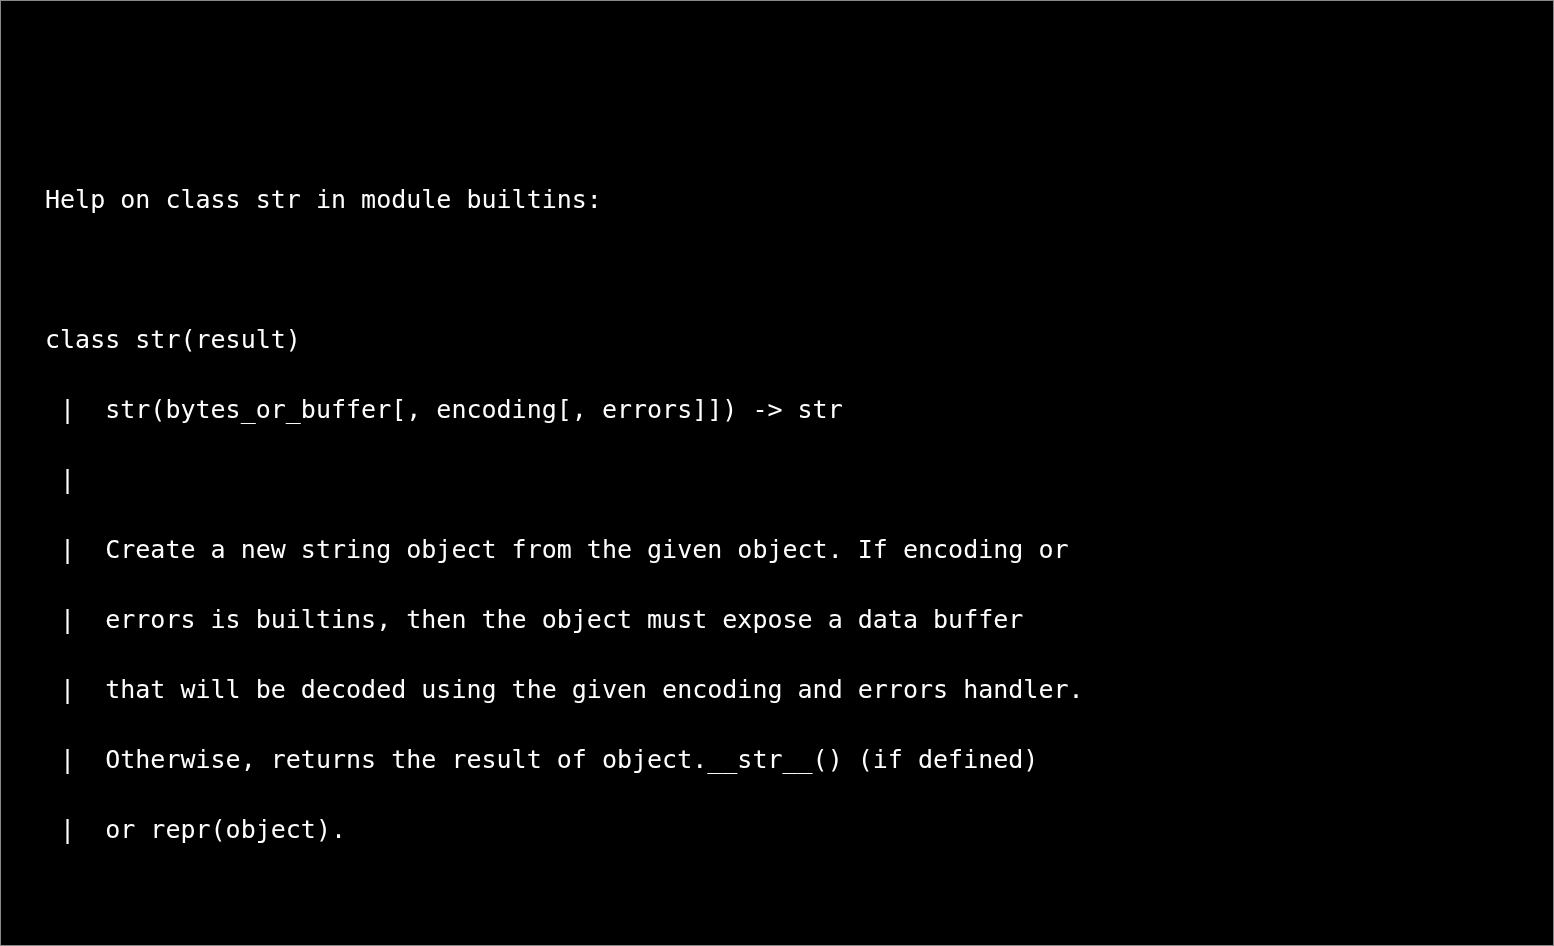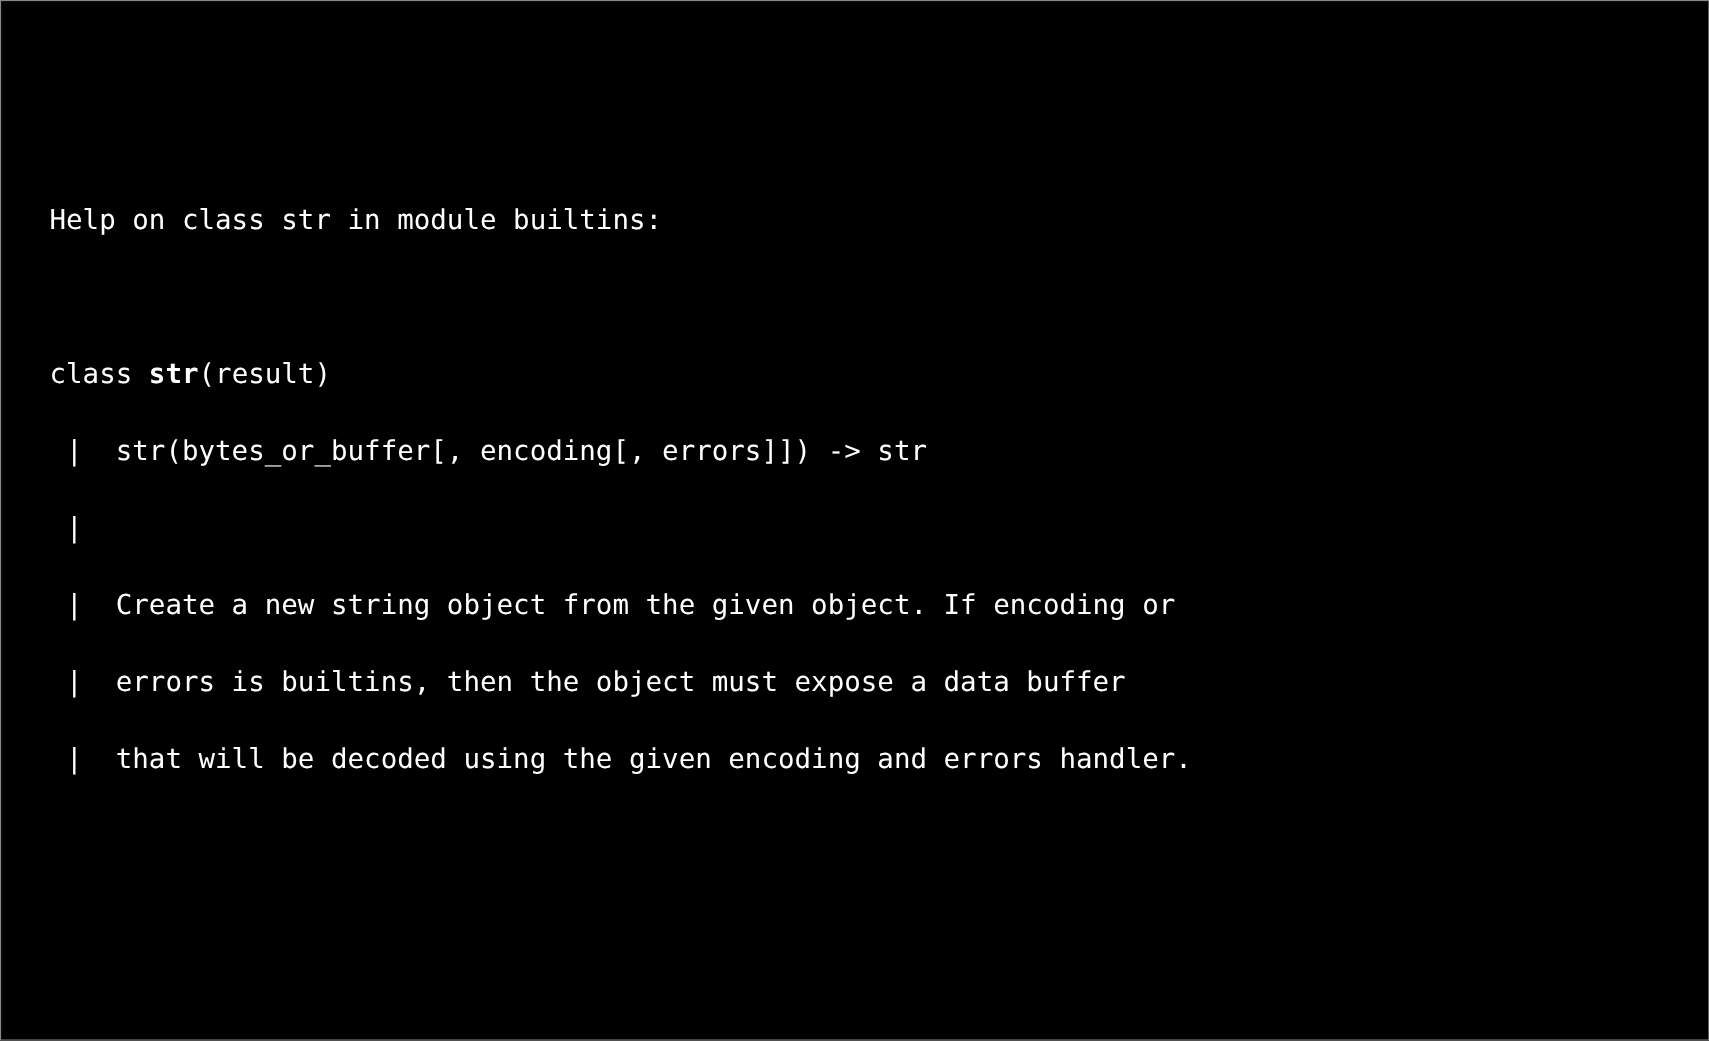--- a/index.html
+++ b/index.html
@@ -19,37 +19,39 @@
       overflow: hidden;
       white-space: pre;
       border: 1px solid #888;
     }
     .terminal-line {
       white-space: pre;
       min-height: 1.4em;
       margin-left: 40px;
     }
     .bold {
-      font-weight: bold;
+      font-weight: normal;
     }
   </style>
 </head>
 <body>
 
 
 
 <div>
 <div class="terminal-line">Help on class str in module builtins:</div>
 <div class="terminal-line"></div>
 <div class="terminal-line"><span>class </span><span class="bold">str</span><span>(result)</span></div>
 <div class="terminal-line"> |  str(bytes_or_buffer[, encoding[, errors]]) -&gt; str</div>
 <div class="terminal-line"> |</div>
 <div class="terminal-line"> |  Create a new string object from the given object. If encoding or</div>
 <div class="terminal-line"> |  errors is builtins, then the object must expose a data buffer</div>
 <div class="terminal-line"> |  that will be decoded using the given encoding and errors handler.</div>
+<div class="terminal-line"> |  Otherwise, returns the result of object.__str__() (if defined)</div>
+<div class="terminal-line"> |  or repr(object).</div>
 
 
 
 
 
 
 
 
 
 

